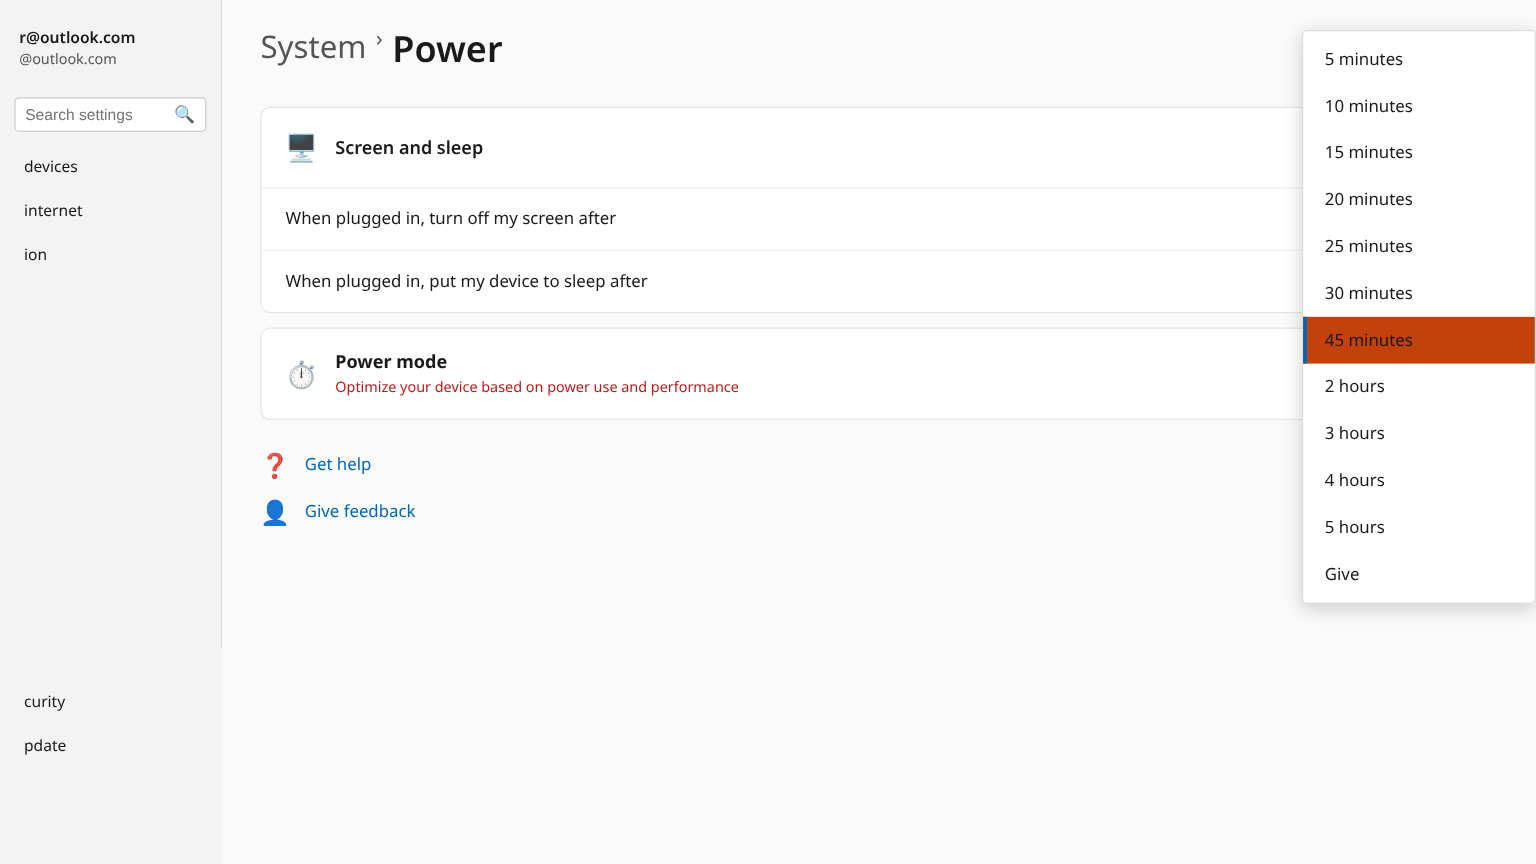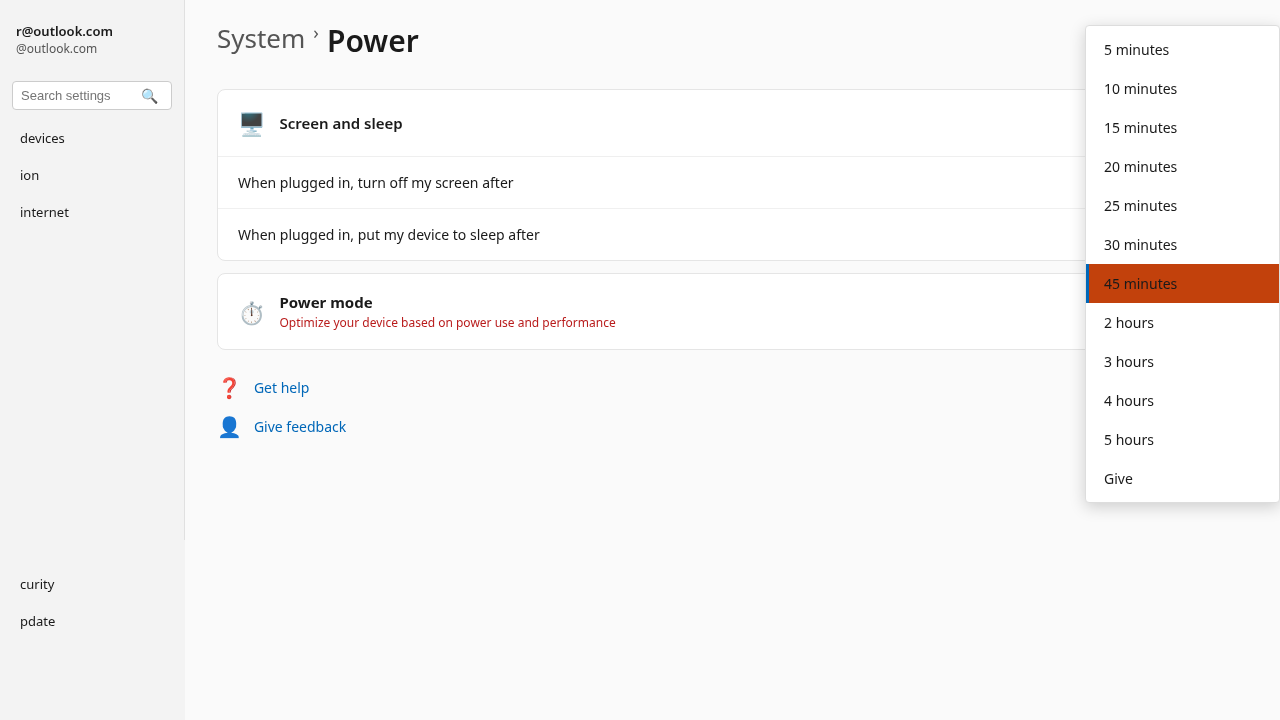--- a/index.html
+++ b/index.html
@@ -34,20 +34,21 @@
       color: #555;
     }
     .sidebar-search {
       margin: 8px 12px;
       display: flex;
       align-items: center;
       background: #fff;
       border: 1px solid #ccc;
       border-radius: 4px;
       padding: 4px 8px;
+      justify-content: space-between;
     }
     .sidebar-search input {
       border: none;
       outline: none;
       font-size: 13px;
       width: 120px;
       background: transparent;
     }
     .sidebar-search-icon {
       color: #555;
@@ -234,24 +235,24 @@
   </div>
   <div class="sidebar-search">
     <input type="text" placeholder="Search settings" style="">
     <span class="sidebar-search-icon">🔍</span>
   </div>
   <div class="sidebar-nav">
     <div class="sidebar-item">
       <span>devices</span>
     </div>
     <div class="sidebar-item">
+      <span>internet</span>
+    </div>
+    <div class="sidebar-item">
       <span>ion</span>
-    </div>
-    <div class="sidebar-item">
-      <span>internet</span>
     </div>
   </div>
   <div style="position:absolute;bottom:80px;left:0;width:185px;">
     <div class="sidebar-item">
       <span>curity</span>
     </div>
     <div class="sidebar-item">
       <span>pdate</span>
     </div>
   </div>

